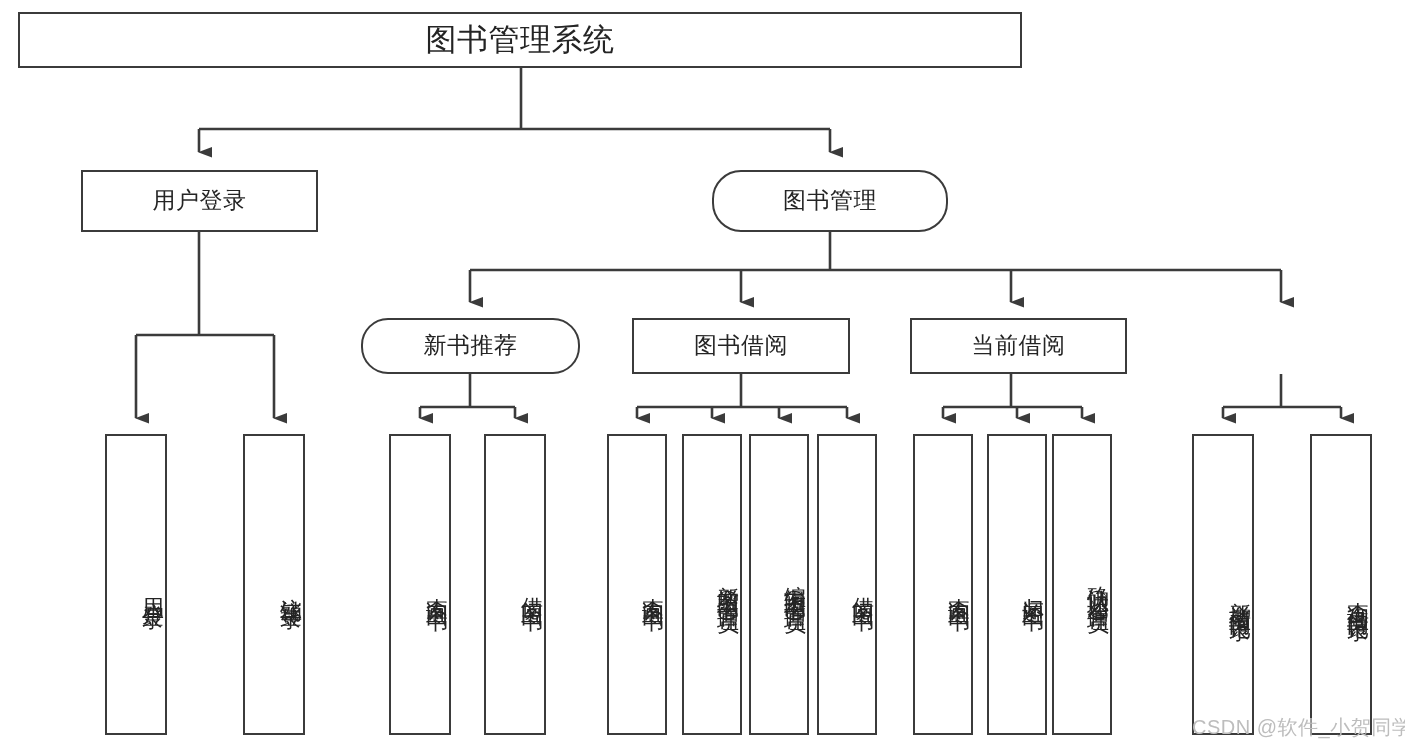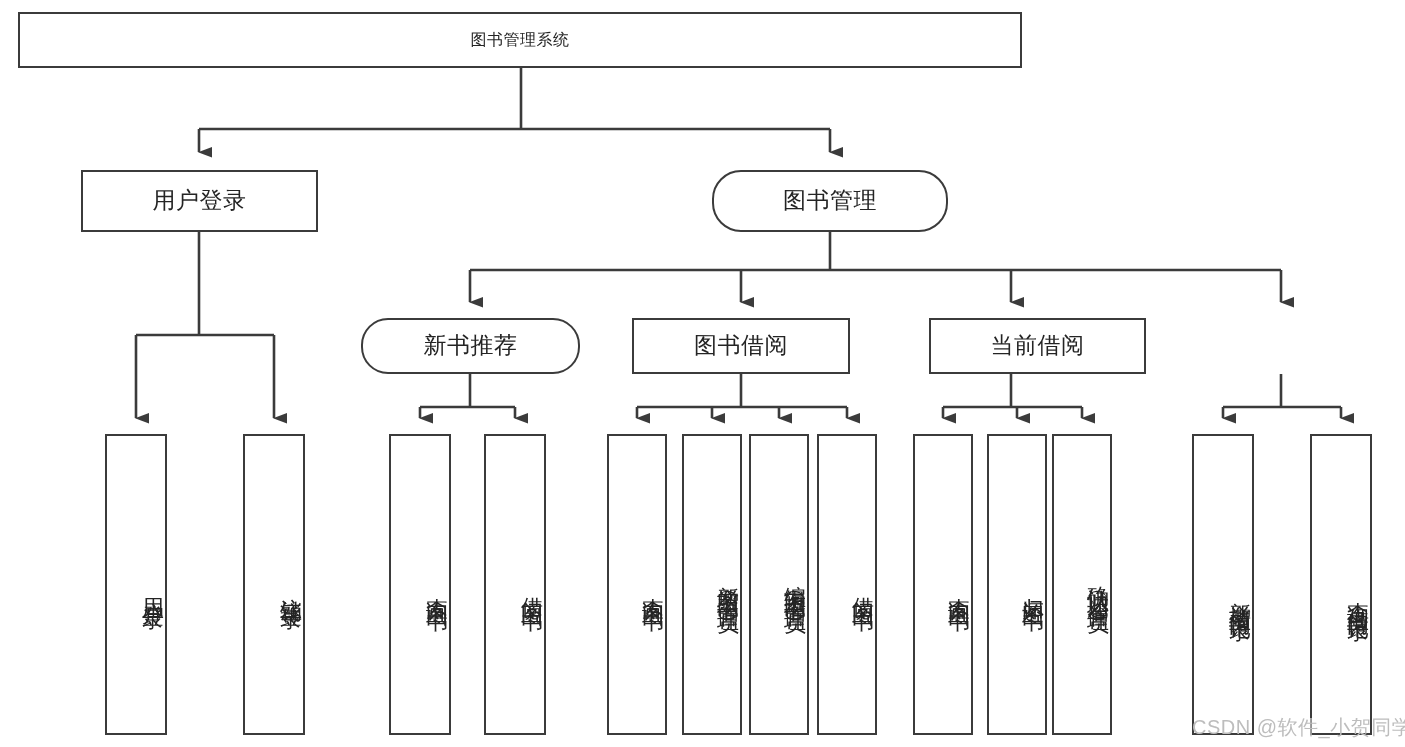--- a/index.html
+++ b/index.html
@@ -36,21 +36,21 @@
     justify-content: center;
     text-align: center;
     line-height: 1.12;
   }
   .node.h {
     font-size: 23px;
     letter-spacing: 0.5px;
     color: #242424;
   }
   .node.root {
-    font-size: 16px;
+    font-size: 31px;
   }
   .node.v {
     writing-mode: vertical-rl;
     text-orientation: upright;
     font-size: 22px;
     letter-spacing: 4px;
     color: #242424;
     align-items: flex-start;
     justify-content: center;
     padding-top: 6px;
@@ -133,21 +133,21 @@
   <div class="node h" style="left:712px; top:170px; width:236px; height:62px;border-radius:29px;">
     <span>图书管理</span>
   </div>
 
   <div class="node h" style="left:361px; top:318px; width:219px; height:56px;border-radius:27px;">
     <span>新书推荐</span>
   </div>
   <div class="node h" style="left:632px; top:318px; width:218px; height:56px;justify-content:center;">
     <span>图书借阅</span>
   </div>
-  <div class="node h" style="left:929px; top:318px; width:217px; height:56px;">
+  <div class="node h" style="left:910px; top:318px; width:217px; height:56px;">
     <span>当前借阅</span>
   </div>
 
   <div class="node v" style="left:105px; top:434px; width:62px; height:301px;">
     <span class="vtext">用户登录</span>
   </div>
   <div class="node v" style="left:243px; top:434px; width:62px; height:301px;">
     <span class="vtext">注销登录</span>
   </div>
 

